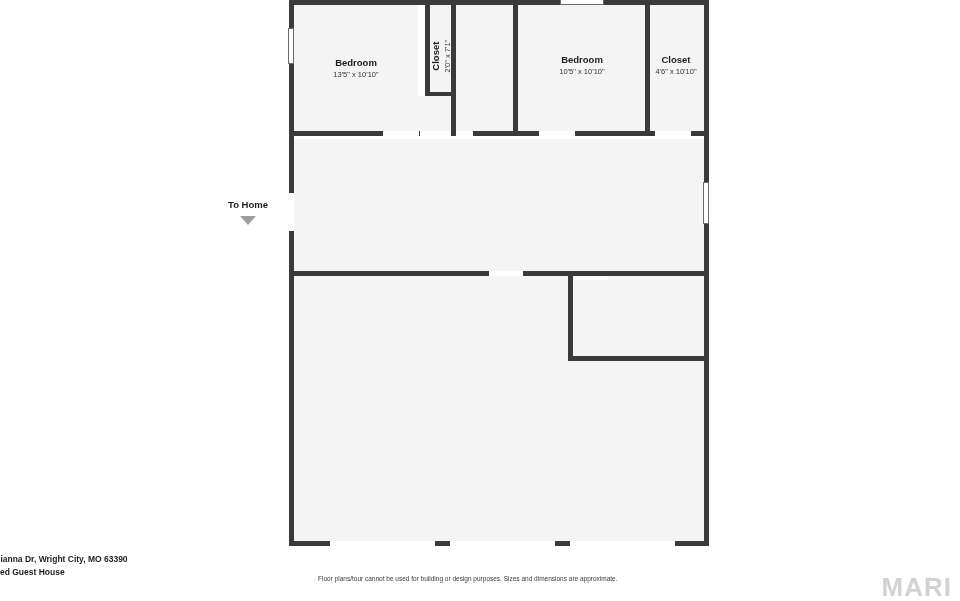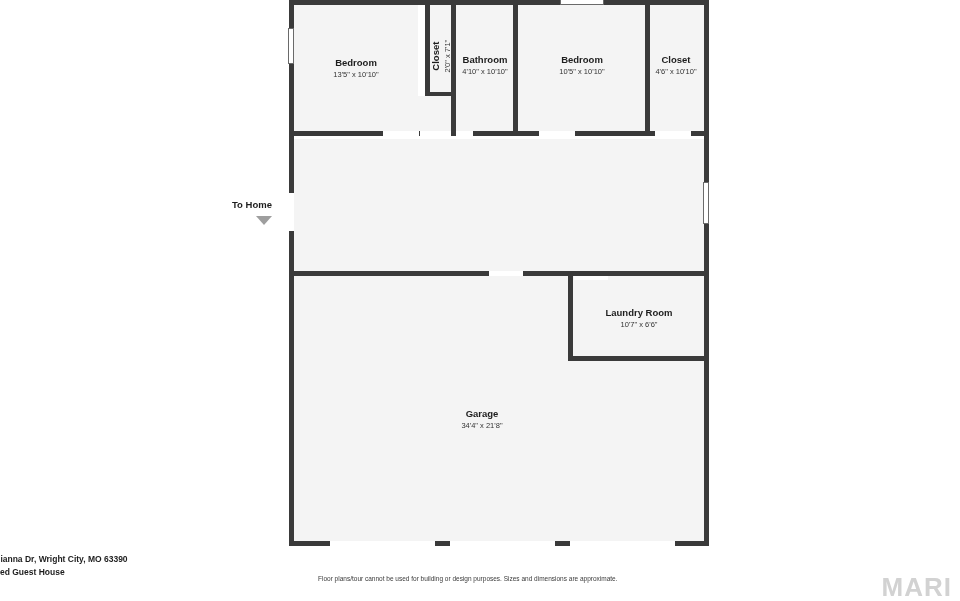--- a/index.html
+++ b/index.html
@@ -63,23 +63,24 @@
     display: block;
     margin-top: 1px;
   }
   .label.vertical {
     transform-origin: center center;
   }
 
   
   #to-home {
     position: absolute;
-    left: 232px;
+    left: 216px;
     top: 200px;
     width: 64px;
+    text-align: center;
   }
   #to-home .thtext {
     font-size: 9.5px;
     font-weight: bold;
     color: #1d1d1d;
     display: block;
     line-height: 1;
   }
   #to-home .arrow {
     display: block;
@@ -201,45 +202,33 @@
   <div class="label" style="left:300px; top:57px; width:112px;">
     <span class="name">Bedroom</span>
     <span class="dim">13'5" x 10'10"</span>
   </div>
 
   <div class="label vertical" style="left:404px; top:45px; width:75px; transform:rotate(-90deg);">
     <span class="name">Closet</span>
     <span class="dim">2'0" x 7'1"</span>
   </div>
 
-  <div class="label" style="left:432px; top:54px; width:106px;">
-    <span class="name">Bathroom</span>
-    <span class="dim">4'10" x 10'10"</span>
-  </div>
 
   <div class="label" style="left:527px; top:54px; width:110px;">
     <span class="name">Bedroom</span>
     <span class="dim">10'5" x 10'10"</span>
   </div>
 
   <div class="label" style="left:640px; top:54px; width:72px;">
     <span class="name">Closet</span>
     <span class="dim">4'6" x 10'10"</span>
   </div>
 
 
-  <div class="label" style="left:568px; top:307px; width:142px;">
-    <span class="name">Laundry Room</span>
-    <span class="dim">10'7" x 6'6"</span>
-  </div>
-
-  <div class="label" style="left:402px; top:408px; width:160px;">
-    <span class="name">Garage</span>
-    <span class="dim">34'4" x 21'8"</span>
-  </div>
+
 
   <div id="to-home">
     <span class="thtext">To Home</span>
     <span class="arrow"></span>
   </div>
 
 </div>
 
 <div id="footer">
   <div id="addr-block">

